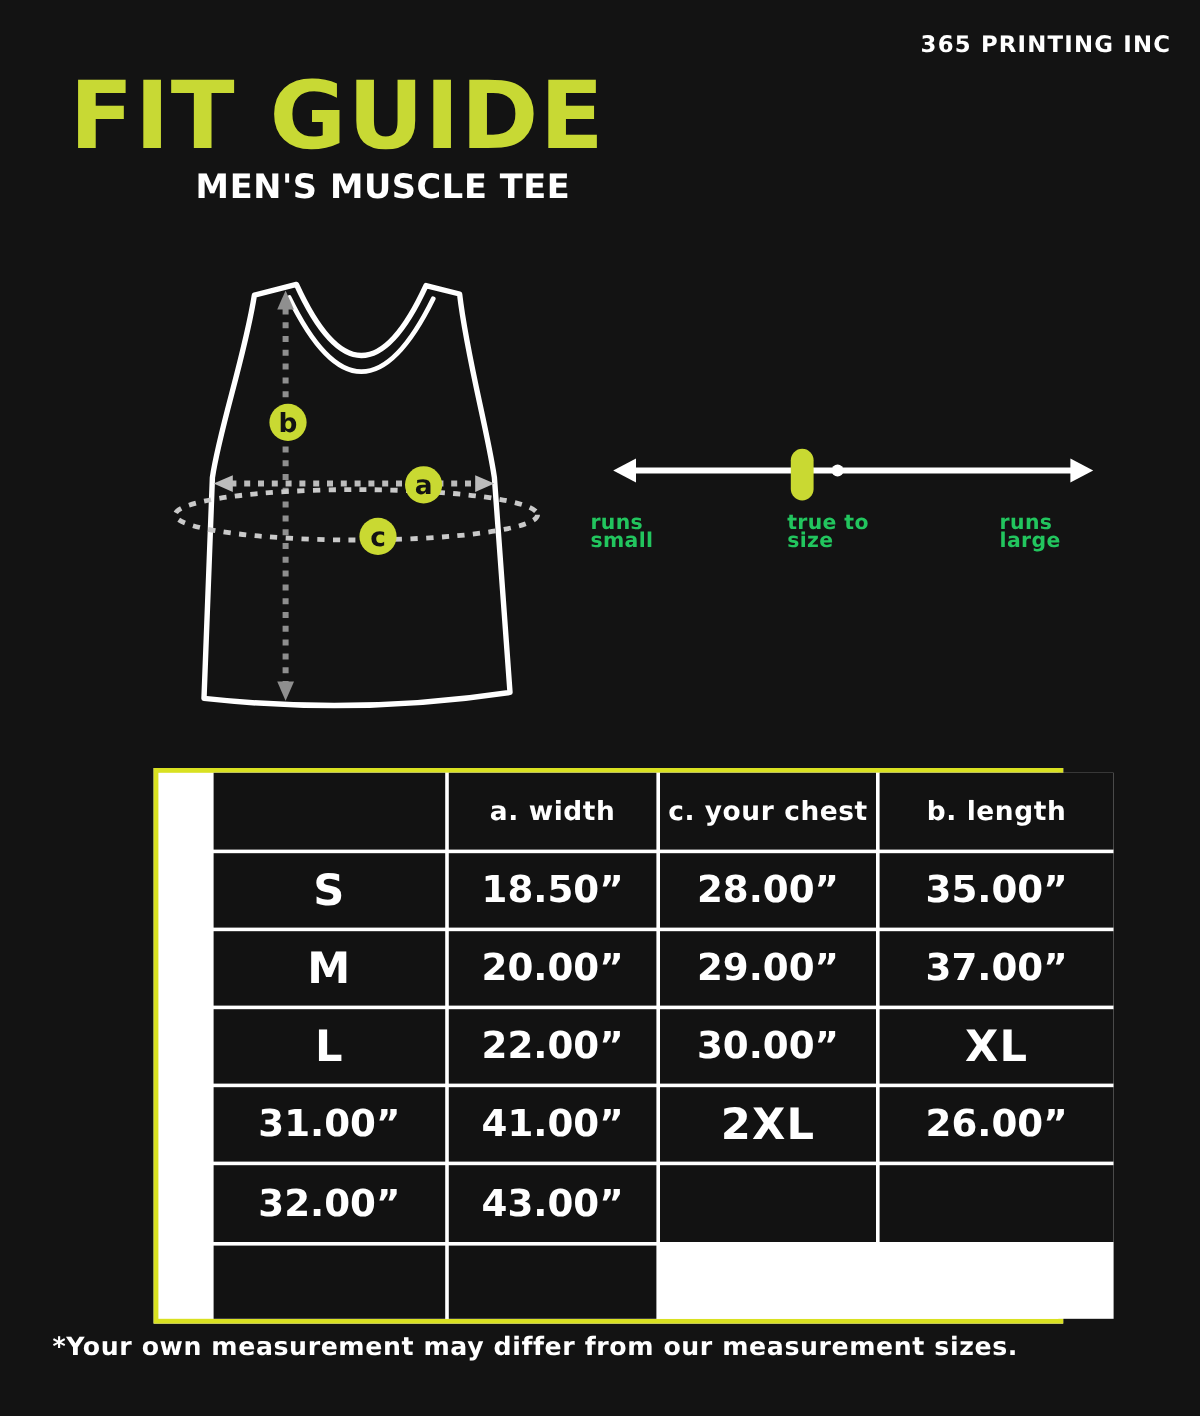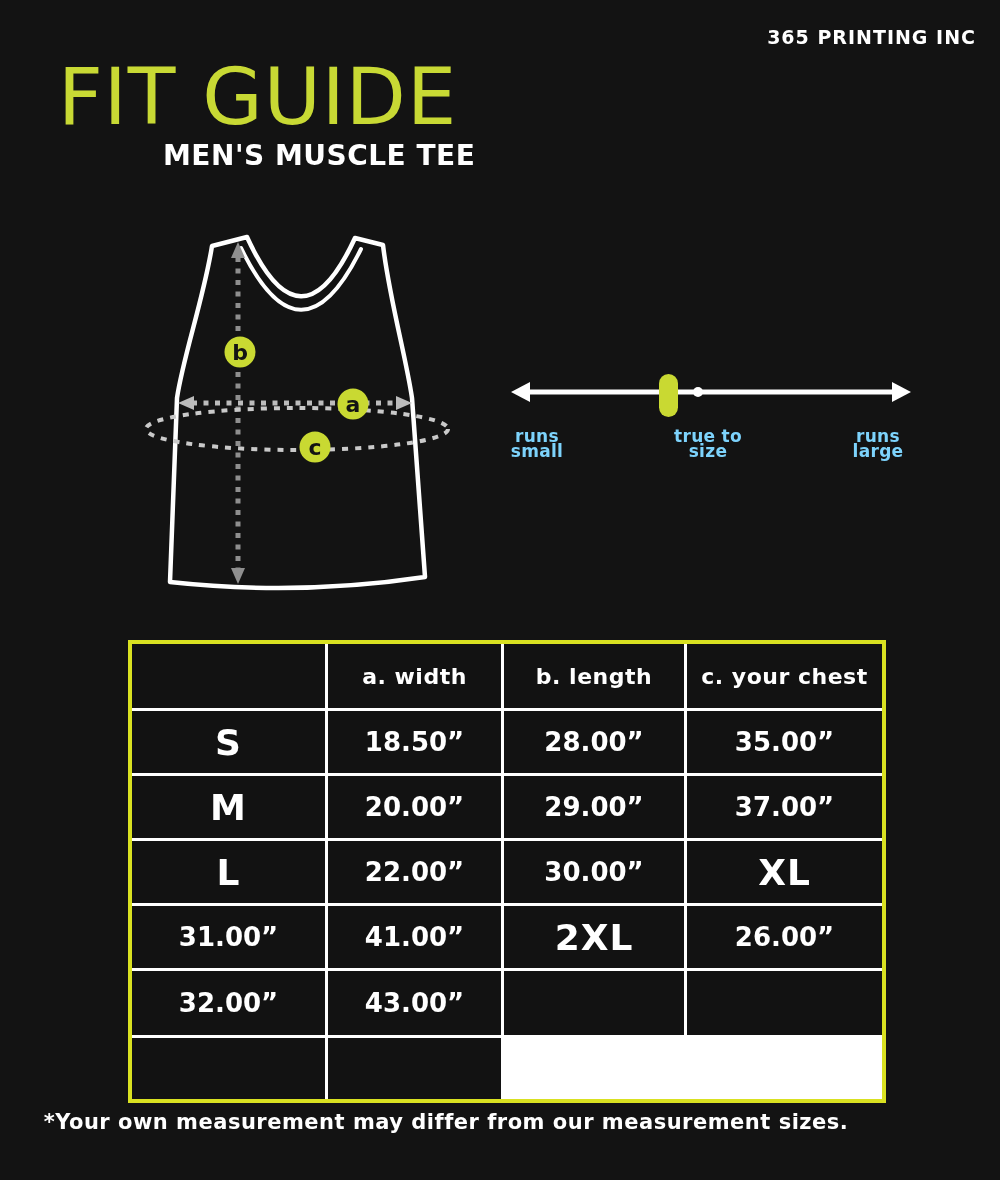--- a/index.html
+++ b/index.html
@@ -24,21 +24,21 @@
     letter-spacing: 1px;
     color: #ffffff;
   }
 
   .title {
     position: absolute;
     left: 58px;
     top: 58px;
     font-size: 78px;
     line-height: 1;
-    font-weight: 400;
+    font-weight: 700;
     letter-spacing: 1px;
     color: #c8d934;
   }
 
   .subtitle {
     position: absolute;
     left: 163px;
     top: 139px;
     font-size: 28px;
     font-weight: 700;
@@ -58,57 +58,57 @@
     top: 365px;
   }
 
   .scale-label {
     position: absolute;
     top: 429px;
     font-size: 17px;
     line-height: 15px;
     font-weight: 700;
     letter-spacing: 0.3px;
-    color: #7dd3fc;
-    text-align: center;
+    color: #22c55e;
     white-space: pre-line;
   }
   .scale-label.left   { left: 492px; width: 90px; }
   .scale-label.center { left: 656px; width: 104px; }
   .scale-label.right  { left: 833px; width: 90px; }
 
   .size-table {
     position: absolute;
     left: 128px;
     top: 640px;
     width: 758px;
     height: 463px;
     border: 4px solid #d9e121;
     background: #ffffff;
+    padding-left: 46px;
   }
   .size-grid {
     display: grid;
     width: 750px;
     height: 455px;
     grid-template-columns: 193px 173px 180px 195px;
     grid-template-rows: 64px 62px 62px 62px 62px 64px 61px;
     gap: 3px;
     background: #ffffff;
   }
   .cell {
     background: #121212;
     display: flex;
     align-items: center;
     justify-content: center;
     color: #ffffff;
     font-weight: 700;
   }
   .cell.head  { font-size: 22px; letter-spacing: 0.5px; }
   .cell.size  { font-size: 36px; letter-spacing: 1px; }
-  .cell.value { font-size: 26px; }
+  .cell.value { font-size: 31px; }
 
   .footnote {
     position: absolute;
     top: 1110px;
     left: 0;
     width: 892px;
     text-align: center;
     font-size: 21px;
     font-weight: 700;
     letter-spacing: 0.5px;
@@ -172,22 +172,22 @@
   <div class="scale-label center">true to
 size</div>
   <div class="scale-label right">runs
 large</div>
 
   <div class="size-table">
     <div class="size-grid">
 
       <div class="cell head"></div>
       <div class="cell head">a. width</div>
+      <div class="cell head">c. your chest</div>
       <div class="cell head">b. length</div>
-      <div class="cell head">c. your chest</div>
 
       <div class="cell size">S</div>
       <div class="cell value">18.50”</div>
       <div class="cell value">28.00”</div>
       <div class="cell value">35.00”</div>
 
       <div class="cell size">M</div>
       <div class="cell value">20.00”</div>
       <div class="cell value">29.00”</div>
       <div class="cell value">37.00”</div>

